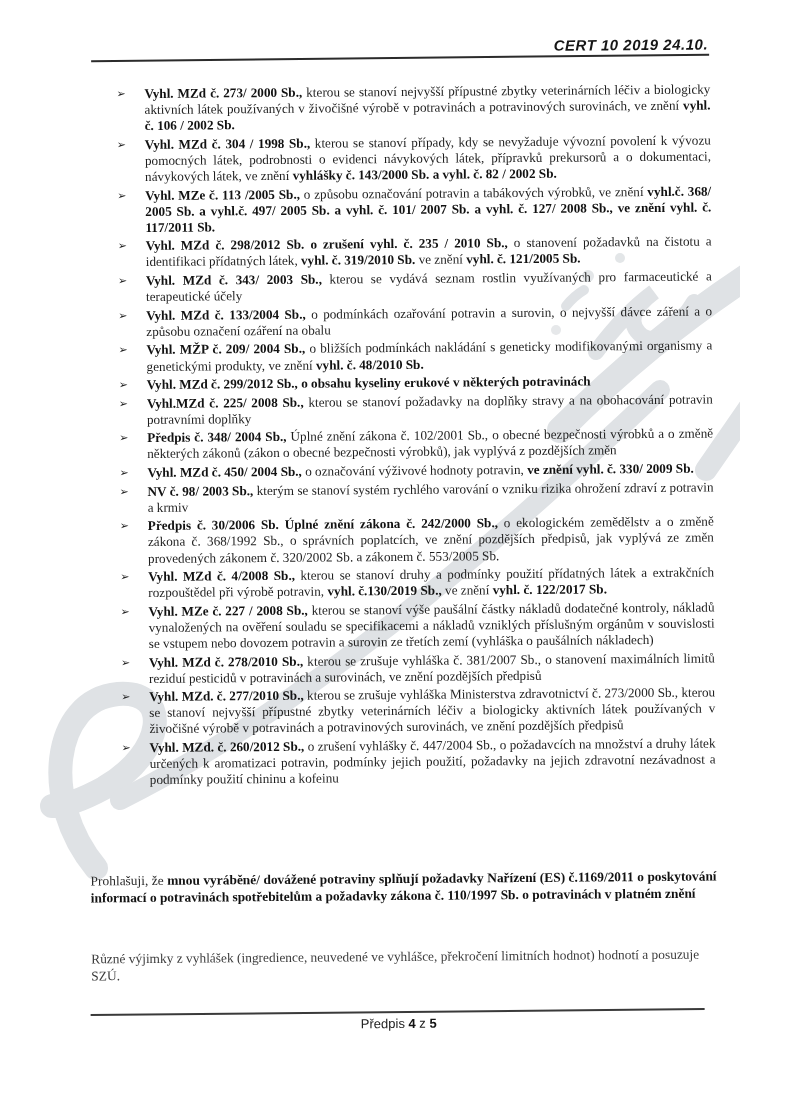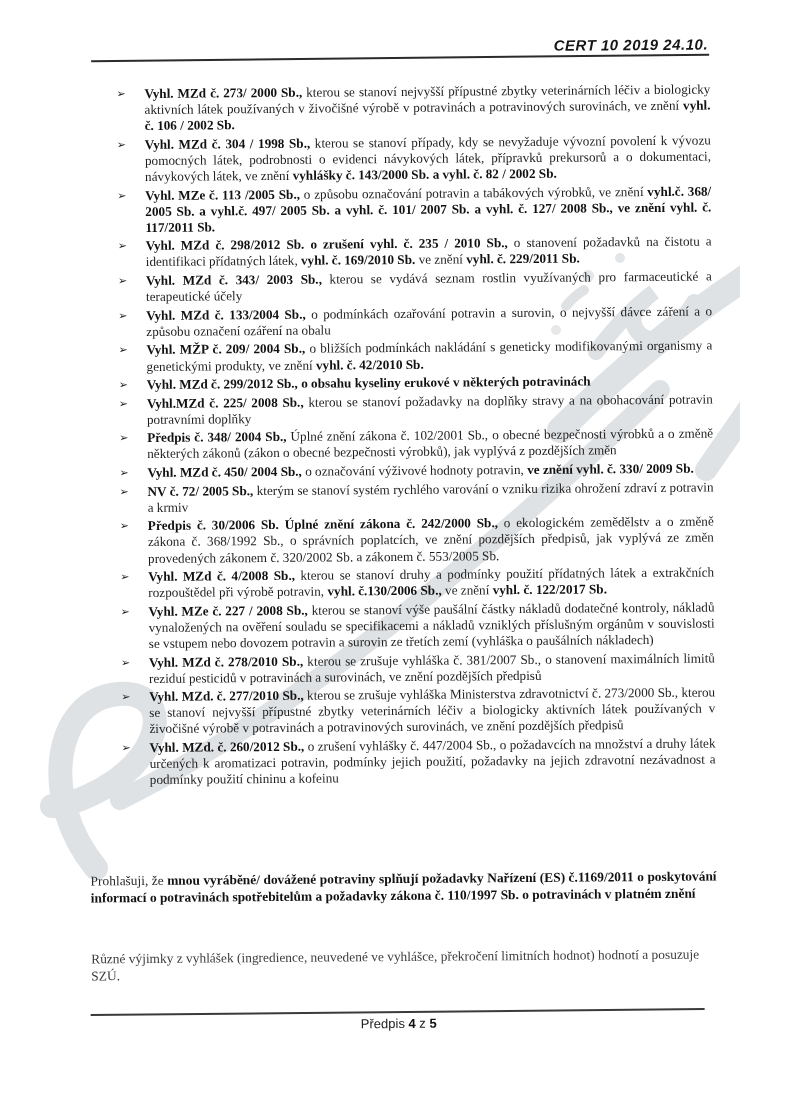--- a/index.html
+++ b/index.html
@@ -95,61 +95,61 @@
         <li>
           <span class="arrow">➢</span>
           <span class="itext"><span class="b">Vyhl. MZd č. 304 / 1998 Sb., </span><span>kterou se stanoví případy, kdy se nevyžaduje vývozní povolení k vývozu pomocných látek, podrobnosti o evidenci návykových látek, přípravků prekursorů a o dokumentaci, návykových látek, ve znění </span><span class="b">vyhlášky č. 143/2000 Sb. a vyhl. č. 82 / 2002 Sb.</span></span>
         </li>
         <li>
           <span class="arrow">➢</span>
           <span class="itext"><span class="b">Vyhl. MZe č. 113 /2005 Sb., </span><span>o způsobu označování potravin a tabákových výrobků, ve znění </span><span class="b">vyhl.č. 368/ 2005 Sb. a vyhl.č. 497/ 2005 Sb. a vyhl. č. 101/ 2007 Sb. a vyhl. č. 127/ 2008 Sb., ve znění vyhl. č. 117/2011 Sb.</span></span>
         </li>
         <li>
           <span class="arrow">➢</span>
-          <span class="itext"><span class="b">Vyhl. MZd č. 298/2012 Sb. o zrušení vyhl. č. 235 / 2010 Sb., </span><span>o stanovení požadavků na čistotu a identifikaci přídatných látek, </span><span class="b">vyhl. č.  169/2010 Sb. </span><span>ve znění </span><span class="b">vyhl. č. 229/2011 Sb.</span></span>
+          <span class="itext"><span class="b">Vyhl. MZd č. 298/2012 Sb. o zrušení vyhl. č. 235 / 2010 Sb., </span><span>o stanovení požadavků na čistotu a identifikaci přídatných látek, </span><span class="b">vyhl. č.  319/2010 Sb. </span><span>ve znění </span><span class="b">vyhl. č. 121/2005 Sb.</span></span>
         </li>
         <li>
           <span class="arrow">➢</span>
           <span class="itext"><span class="b">Vyhl. MZd č. 343/ 2003 Sb., </span><span>kterou se vydává seznam rostlin využívaných pro farmaceutické a terapeutické účely</span></span>
         </li>
         <li>
           <span class="arrow">➢</span>
           <span class="itext"><span class="b">Vyhl. MZd č. 133/2004 Sb., </span><span>o podmínkách ozařování potravin a surovin, o nejvyšší dávce záření a o způsobu označení ozáření na obalu</span></span>
         </li>
         <li>
           <span class="arrow">➢</span>
-          <span class="itext"><span class="b">Vyhl. MŽP č. 209/ 2004 Sb., </span><span>o bližších podmínkách nakládání s geneticky modifikovanými organismy a genetickými produkty, ve znění </span><span class="b">vyhl. č. 42/2010 Sb.</span></span>
+          <span class="itext"><span class="b">Vyhl. MŽP č. 209/ 2004 Sb., </span><span>o bližších podmínkách nakládání s geneticky modifikovanými organismy a genetickými produkty, ve znění </span><span class="b">vyhl. č. 48/2010 Sb.</span></span>
         </li>
         <li>
           <span class="arrow">➢</span>
           <span class="itext"><span class="b">Vyhl. MZd č. 299/2012 Sb., o obsahu kyseliny erukové v některých potravinách</span></span>
         </li>
         <li>
           <span class="arrow">➢</span>
           <span class="itext"><span class="b">Vyhl.MZd č. 225/ 2008 Sb., </span><span>kterou se stanoví požadavky na doplňky stravy a na obohacování potravin potravními doplňky</span></span>
         </li>
         <li>
           <span class="arrow">➢</span>
           <span class="itext"><span class="b">Předpis č. 348/ 2004 Sb., </span><span>Úplné znění zákona č. 102/2001 Sb., o obecné bezpečnosti výrobků a o změně některých zákonů (zákon o obecné bezpečnosti výrobků), jak vyplývá z pozdějších změn</span></span>
         </li>
         <li>
           <span class="arrow">➢</span>
           <span class="itext"><span class="b">Vyhl. MZd č. 450/ 2004 Sb., </span><span>o označování výživové hodnoty potravin, </span><span class="b">ve znění vyhl. č. 330/ 2009 Sb.</span></span>
         </li>
         <li>
           <span class="arrow">➢</span>
-          <span class="itext"><span class="b">NV č. 72/ 2005 Sb., </span><span>kterým se stanoví systém rychlého varování o vzniku rizika ohrožení zdraví z potravin a krmiv</span></span>
+          <span class="itext"><span class="b">NV č. 98/ 2003 Sb., </span><span>kterým se stanoví systém rychlého varování o vzniku rizika ohrožení zdraví z potravin a krmiv</span></span>
         </li>
         <li>
           <span class="arrow">➢</span>
           <span class="itext"><span class="b">Předpis č. 30/2006 Sb. Úplné znění zákona č. 242/2000 Sb., </span><span>o ekologickém zemědělstv a o změně zákona č. 368/1992 Sb., o správních poplatcích, ve znění pozdějších předpisů, jak vyplývá ze změn provedených zákonem č. 320/2002 Sb. a zákonem č. 553/2005 Sb.</span></span>
         </li>
         <li>
           <span class="arrow">➢</span>
-          <span class="itext"><span class="b">Vyhl. MZd č. 4/2008 Sb., </span><span>kterou se stanoví druhy a podmínky použití přídatných látek a extrakčních rozpouštědel při výrobě potravin, </span><span class="b">vyhl. č.130/2006 Sb., </span><span>ve znění </span><span class="b">vyhl. č. 122/2017 Sb.</span></span>
+          <span class="itext"><span class="b">Vyhl. MZd č. 4/2008 Sb., </span><span>kterou se stanoví druhy a podmínky použití přídatných látek a extrakčních rozpouštědel při výrobě potravin, </span><span class="b">vyhl. č.130/2019 Sb., </span><span>ve znění </span><span class="b">vyhl. č. 122/2017 Sb.</span></span>
         </li>
         <li>
           <span class="arrow">➢</span>
           <span class="itext"><span class="b">Vyhl. MZe č. 227 / 2008 Sb., </span><span>kterou se stanoví výše paušální částky nákladů dodatečné kontroly, nákladů vynaložených na ověření souladu se specifikacemi a nákladů vzniklých příslušným orgánům v souvislosti se vstupem nebo dovozem potravin a surovin ze třetích zemí (vyhláška o paušálních nákladech)</span></span>
         </li>
         <li>
           <span class="arrow">➢</span>
           <span class="itext"><span class="b">Vyhl. MZd č. 278/2010 Sb., </span><span>kterou se zrušuje vyhláška č. 381/2007 Sb., o stanovení maximálních limitů reziduí pesticidů v potravinách a surovinách, ve znění pozdějších předpisů</span></span>
         </li>
         <li>

